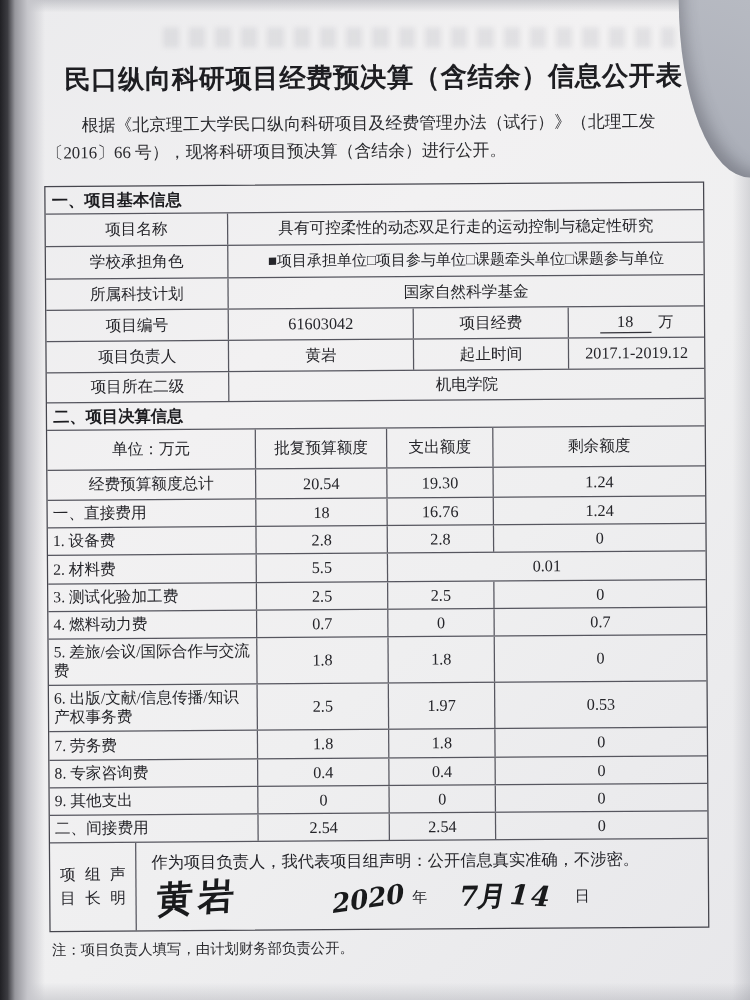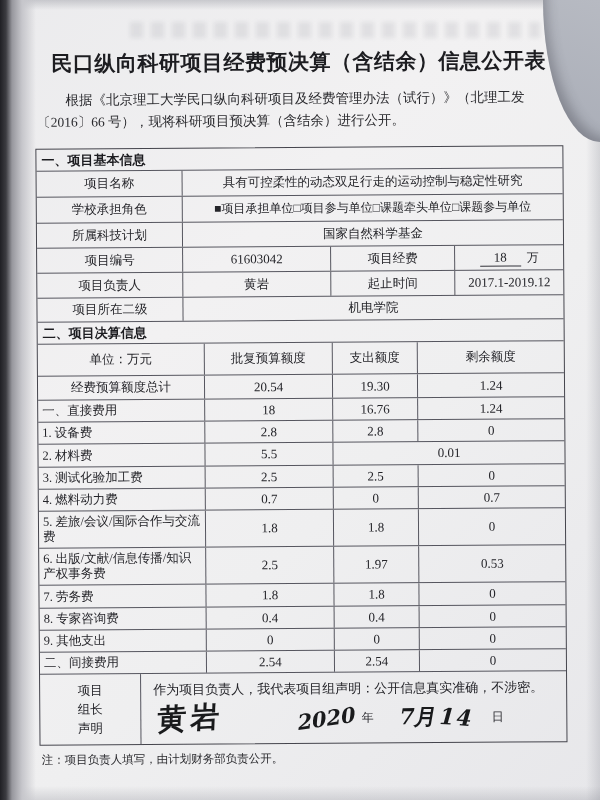--- a/index.html
+++ b/index.html
@@ -67,29 +67,29 @@
   }
   .c:first-child{border-left:none;}
   .sec{
     height:21px;align-items:center;padding-left:5px;font-weight:700;font-size:13px;
     font-family:"Liberation Sans","DejaVu Sans",sans-serif;color:#1c1c20;
   }
   .h25{height:25px}.h24{height:24px}.h23{height:23px}.h31{height:31px}
   .h22{height:22px}.h21{height:21px}.h36{height:36px}
   .w-label{width:145px}.flex1{flex:1}
   .w-v1{width:148px}.w-l2{width:124px}
-  .bw0{width:166px}.bw1{width:128px}.bw2{width:85px}
+  .bw0{width:166px}.bw1{width:105px}.bw2{width:85px}
   .left{justify-content:flex-start;text-align:left;}
   .num{font-size:13px;font-family:"Liberation Serif",serif;}
   .wrap{line-height:15px;padding-top:2px;padding-bottom:2px;}
   .nowrap{white-space:nowrap;font-size:12px;}
   .uline{border-bottom:1px solid #33333a;padding:0 14px;}
   
   .decl{height:70px;}
-  .decl-label{width:100px;flex-direction:column;line-height:19px;font-size:12.5px;text-align:center;}
+  .decl-label{width:68px;flex-direction:row;line-height:19px;font-size:12.5px;text-align:center;}
   .decl-body{flex:1;flex-direction:column;align-items:stretch;justify-content:flex-start;padding:7px 10px 2px 12px;}
   .statement{font-size:13px;text-align:left;}
   .sign-row{display:flex;align-items:center;margin-top:1px;height:38px;}
   .sign-label{margin-left:38px;font-size:13px;}
   .hw{font-weight:700;color:#191a1c;font-family:"DejaVu Serif",serif;}
   .signature{font-size:29px;letter-spacing:4px;transform:rotate(-3deg) skewX(-6deg);margin-left:4px;}
   .hw-year{font-size:21px;transform:rotate(-8deg) skewX(-14deg);margin-left:74px;}
   .unit{font-size:12px;margin-left:6px;}
   .hw-month{font-size:22px;transform:skewX(-10deg);margin-left:26px;}
   .hw-day{font-size:22px;transform:skewX(-12deg) rotate(4deg);margin-left:2px;letter-spacing:2px;}

